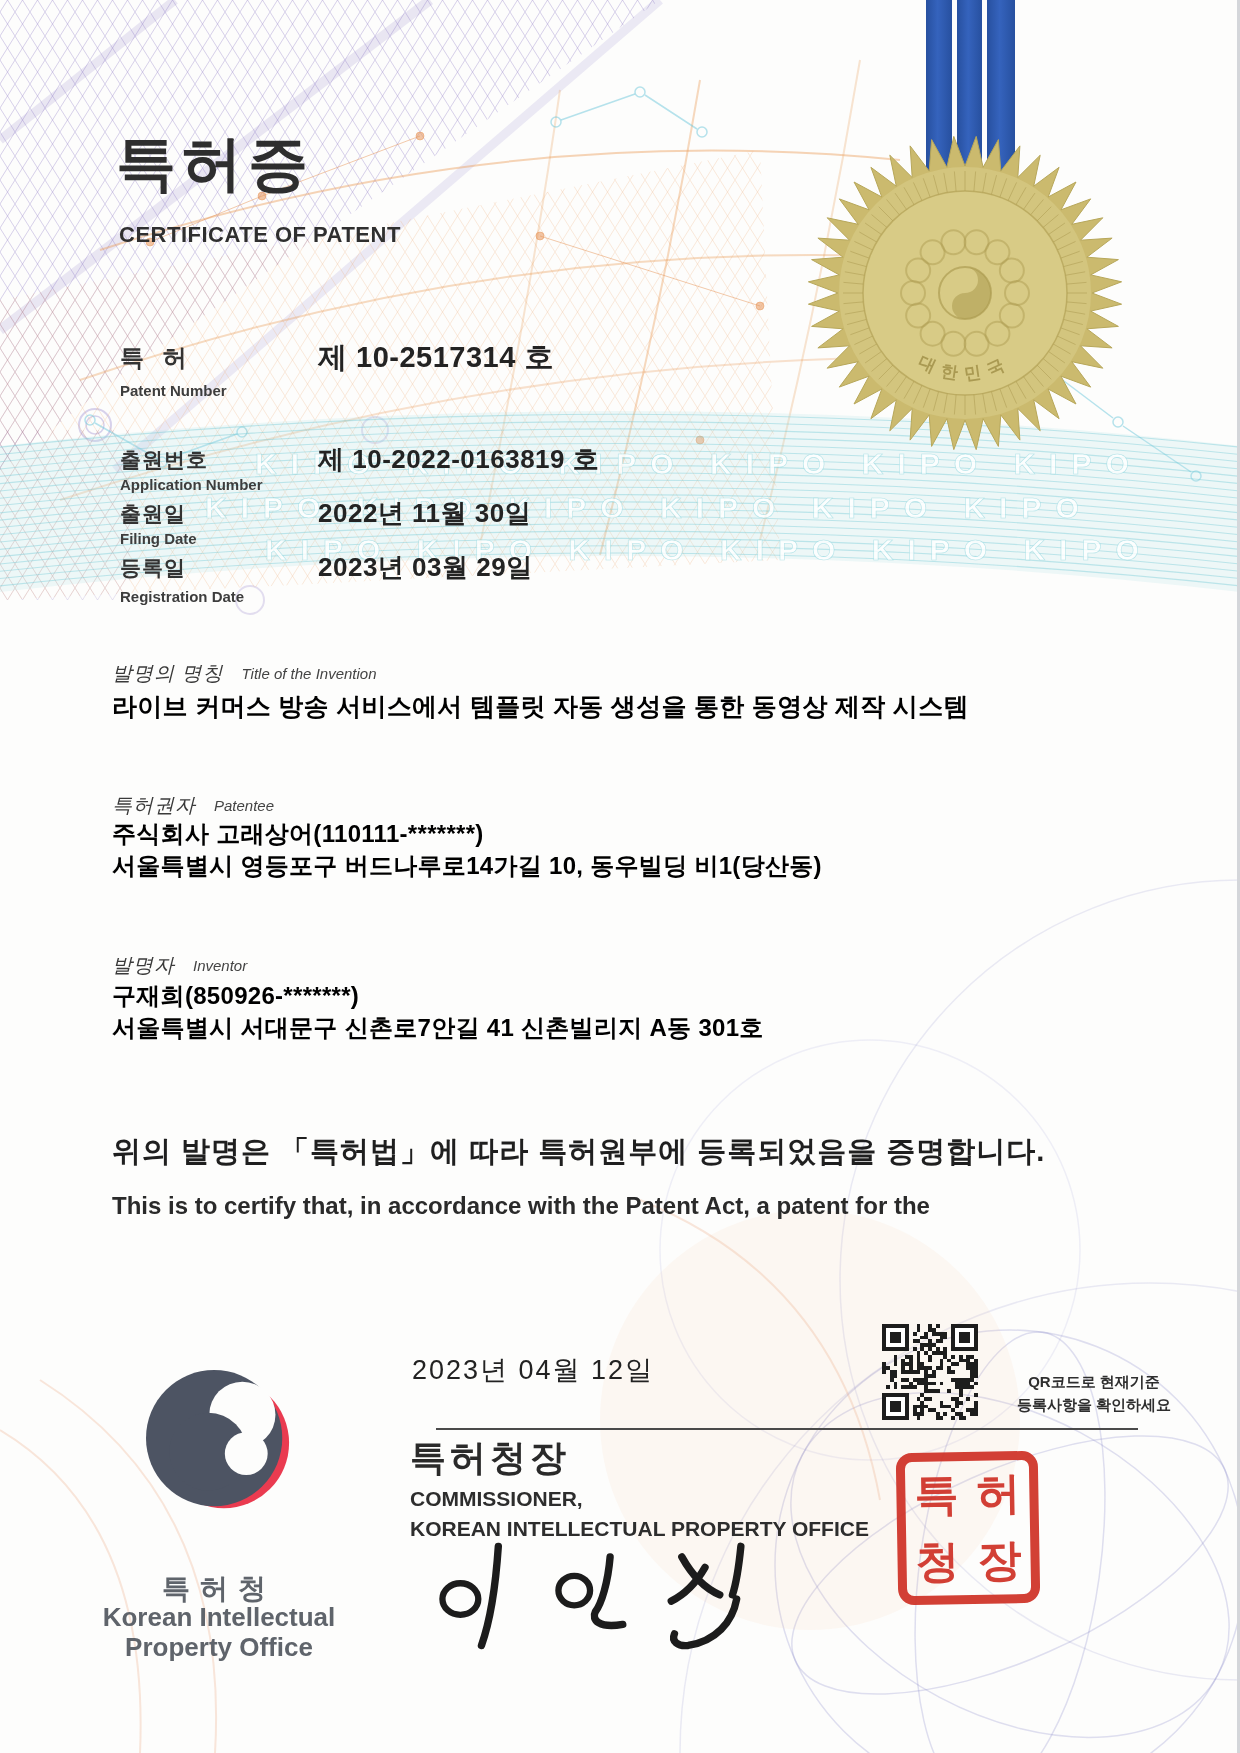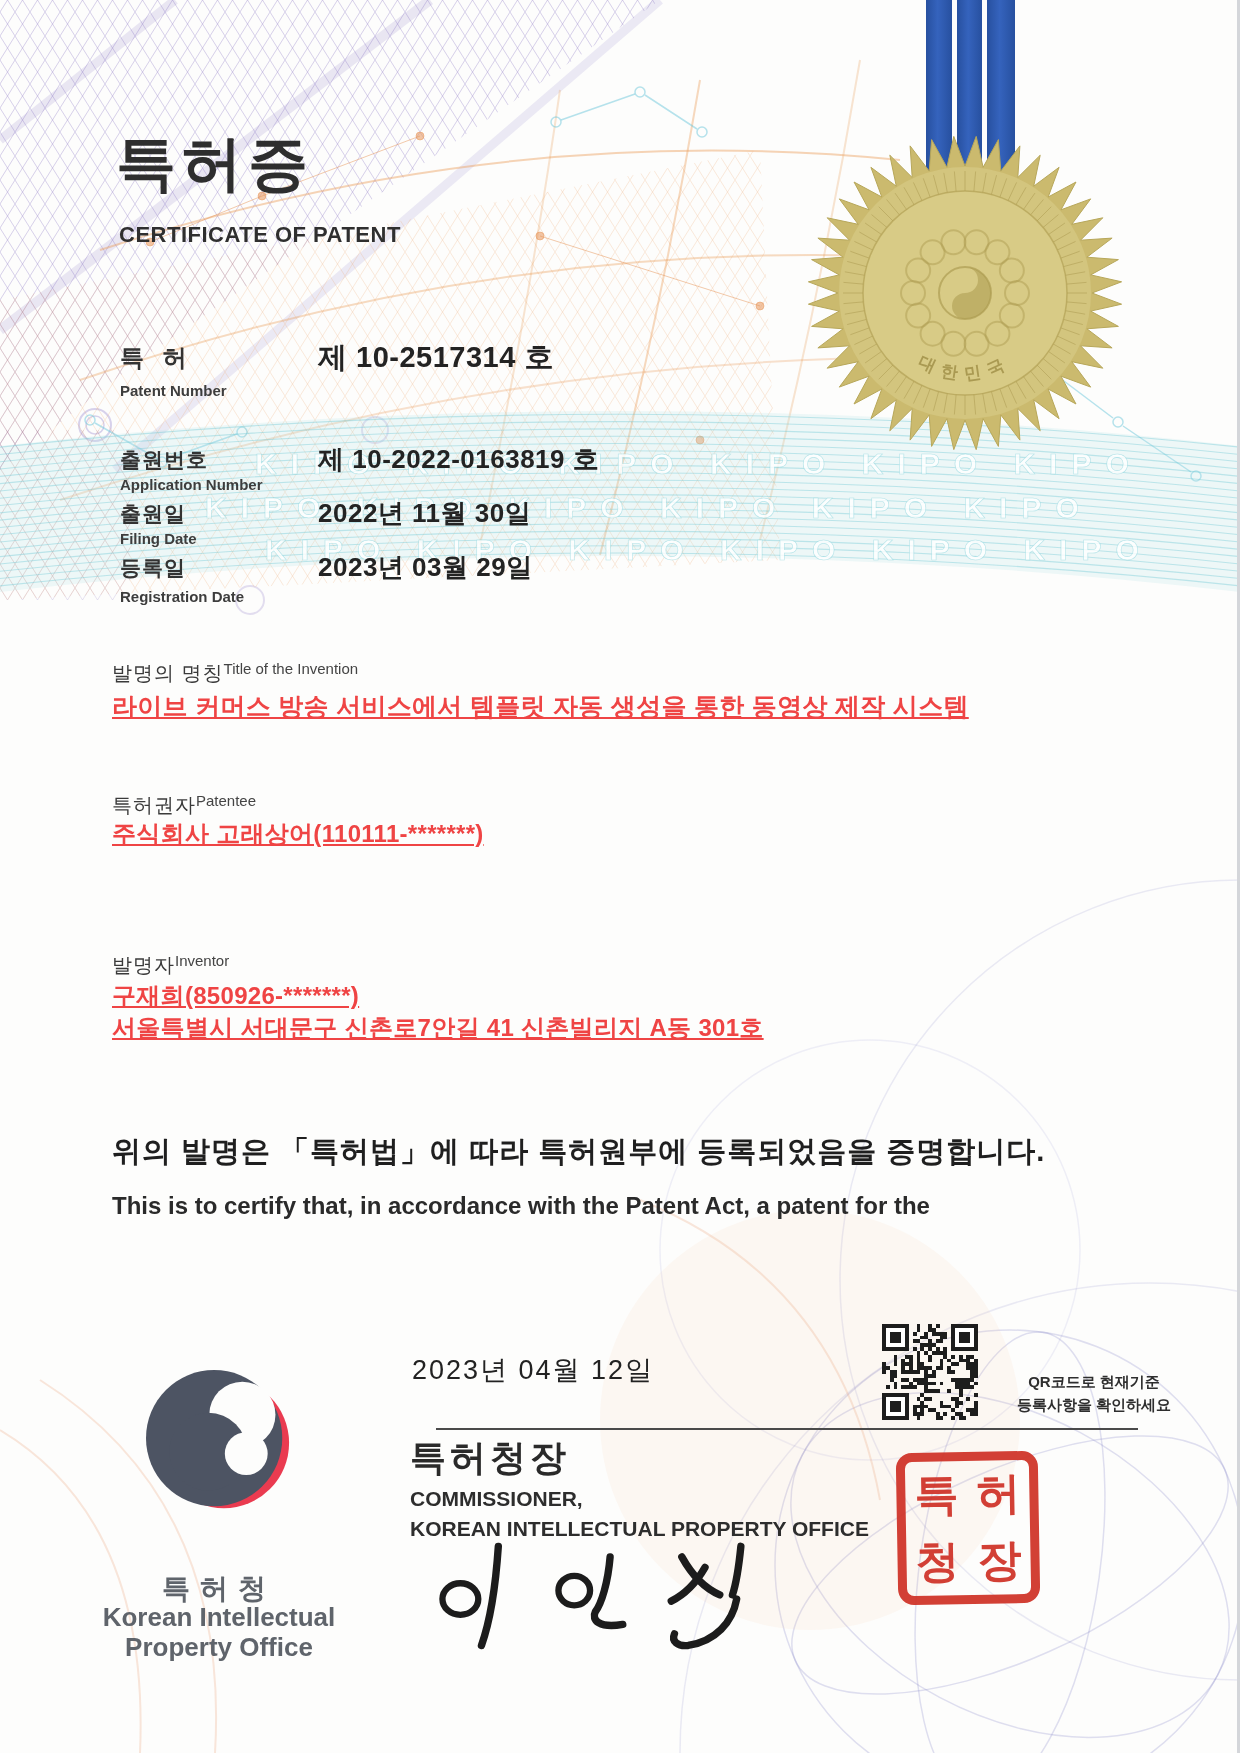--- a/index.html
+++ b/index.html
@@ -13,24 +13,24 @@
   #ribbon-1{left:926px;width:26px;height:182px;}
   #ribbon-2{left:957px;width:25px;height:192px;}
   #ribbon-3{left:987px;width:28px;height:184px;}
   .gold-seal{position:absolute;left:805px;top:133px;z-index:2;}
   .fg{position:absolute;z-index:3;white-space:nowrap;}
   .title-kr{left:116px;top:124px;font-size:60px;font-weight:700;letter-spacing:6px;color:#2e2e2e;}
   .title-en{left:119px;top:222px;font-size:22px;font-weight:700;letter-spacing:0.5px;color:#2f2f2f;}
   .kr-label{font-size:21px;font-weight:600;color:#333;letter-spacing:1px;}
   .en-label{font-size:15px;font-weight:600;color:#3d3d3d;}
   .field-value{font-size:26px;font-weight:700;color:#232323;letter-spacing:0.5px;}
-  .sec-label-row{display:flex;align-items:flex-start;}
+  .sec-label-row{display:flex;align-items:center;gap:18px;font-style:italic;}
   .sec-kr{font-size:20px;font-weight:500;color:#3a3a3a;letter-spacing:1px;}
   .sec-en{font-size:15px;font-weight:400;color:#444;}
-  .big-line{font-size:24px;font-weight:700;color:#ef4444;letter-spacing:0.3px;text-decoration:underline;}
+  .big-line{font-size:24px;font-weight:700;color:#000000;letter-spacing:0.3px;}
   .cert-kr{left:112px;top:1132px;font-size:29px;font-weight:700;letter-spacing:1px;color:#1f1f1f;}
   .cert-en{font-size:24px;font-weight:700;color:#2a2a2a;}
   .issue-date{left:412px;top:1352px;font-size:27px;font-weight:400;letter-spacing:2px;color:#222;}
   .qr{position:absolute;left:882px;top:1324px;z-index:3;}
   .qr-caption{left:996px;top:1370px;width:196px;text-align:center;font-size:15px;font-weight:700;color:#2e2e2e;line-height:23px;white-space:nowrap;}
   .sign-line{left:436px;top:1428px;width:702px;height:2px;background:#4a4a4a;}
   .comm-kr{left:410px;top:1434px;font-size:36px;font-weight:700;letter-spacing:4px;color:#2a2a2a;}
   .comm-en1{left:410px;top:1487px;font-size:21px;font-weight:700;color:#2d2d2d;text-align:right;}
   .comm-en2{left:410px;top:1517px;font-size:21px;font-weight:700;color:#2d2d2d;}
   .signature{position:absolute;left:428px;top:1540px;z-index:4;}
@@ -290,20 +290,21 @@
     <span class="sec-kr">발명의 명칭</span>
     <span class="sec-en">Title of the Invention</span>
   </div>
   <div class="fg big-line" style="left:112px;top:690px;font-size:25px;">라이브 커머스 방송 서비스에서 템플릿 자동 생성을 통한 동영상 제작 시스템</div>
 
   <div class="fg sec-label-row" style="left:112px;top:792px;">
     <span class="sec-kr">특허권자</span>
     <span class="sec-en">Patentee</span>
   </div>
   <div class="fg big-line" style="left:112px;top:818px;">주식회사 고래상어(110111-*******)</div>
+  <div class="fg big-line" style="left:112px;top:850px;">서울특별시 영등포구 버드나루로14가길 10, 동우빌딩 비1(당산동)</div>
 
   <div class="fg sec-label-row" style="left:112px;top:952px;">
     <span class="sec-kr">발명자</span>
     <span class="sec-en">Inventor</span>
   </div>
   <div class="fg big-line" style="left:112px;top:980px;">구재희(850926-*******)</div>
   <div class="fg big-line" style="left:112px;top:1012px;">서울특별시 서대문구 신촌로7안길 41 신촌빌리지 A동 301호</div>
 
   <div class="fg cert-kr">위의 발명은 「특허법」에 따라 특허원부에 등록되었음을 증명합니다.</div>
   <div class="fg cert-en" style="left:112px;top:1192px;">This is to certify that, in accordance with the Patent Act, a patent for the</div>

